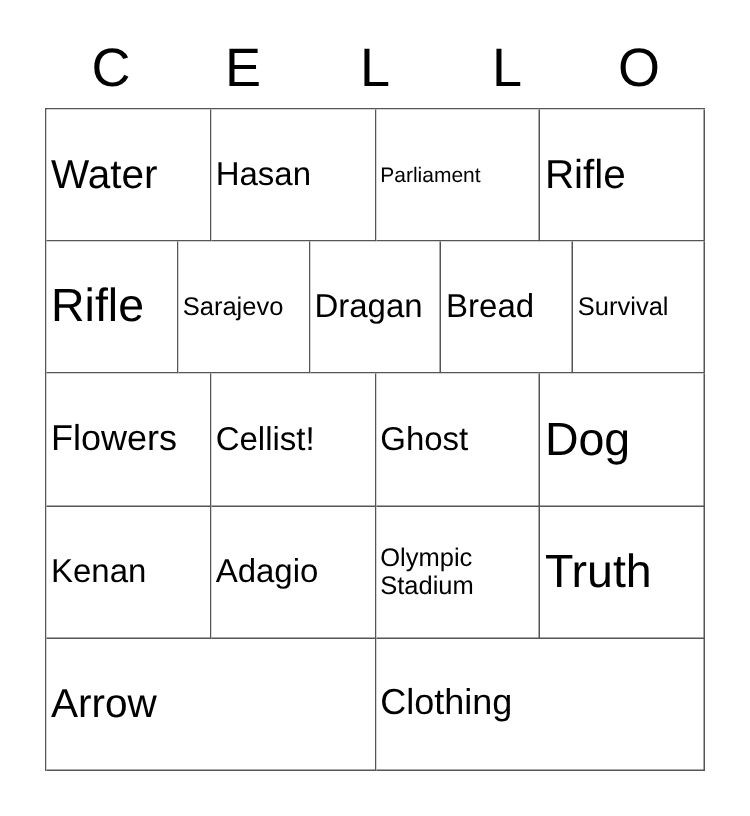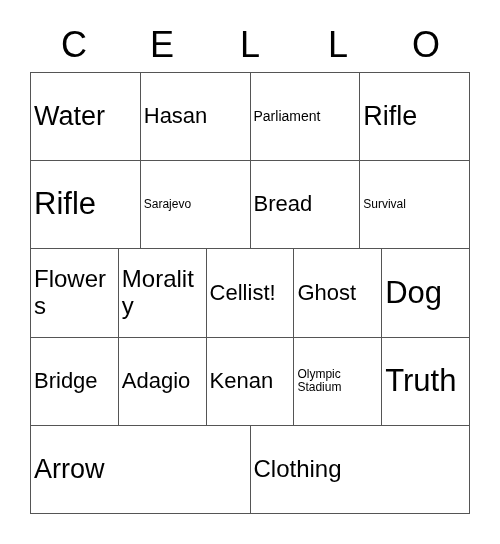--- a/index.html
+++ b/index.html
@@ -74,21 +74,21 @@
     color: #000000;
     width: 100%;
     overflow-wrap: break-word;
     word-break: normal;
   }
   
   .sz-xl { font-size: 31px; }
   .sz-lg { font-size: 27px; }
   .sz-md { font-size: 22px; }
   .sz-sm { font-size: 24px; }
-  .sz-xs { font-size: 12px; }
+  .sz-xs { font-size: 17px; }
   .sz-xxs { font-size: 14px; }
 </style>
 </head>
 <body>
 
 <div id="card">
 
   <div id="header-row">
     <div class="header-letter">C</div>
     <div class="header-letter">E</div>
@@ -115,54 +115,51 @@
     </div>
 
     <div class="grid-row">
       <div class="cell">
           <span class="cell-text sz-xl">Rifle</span>
         </div>
       <div class="cell">
           <span class="cell-text sz-xs">Sarajevo</span>
         </div>
       <div class="cell">
+          <span class="cell-text sz-md">Dragan</span>
+        </div>
+      <div class="cell">
           <span class="cell-text sz-md">Bread</span>
         </div>
       <div class="cell">
           <span class="cell-text sz-xs">Survival</span>
         </div>
     </div>
 
     <div class="grid-row">
       <div class="cell">
           <span class="cell-text sz-sm">Flowers</span>
-        </div>
-      <div class="cell">
-          <span class="cell-text sz-sm">Morality</span>
         </div>
       <div class="cell">
           <span class="cell-text sz-md">Cellist!</span>
         </div>
       <div class="cell">
           <span class="cell-text sz-md">Ghost</span>
         </div>
       <div class="cell">
           <span class="cell-text sz-xl">Dog</span>
         </div>
     </div>
 
     <div class="grid-row">
       <div class="cell">
-          <span class="cell-text sz-md">Bridge</span>
+          <span class="cell-text sz-md">Kenan</span>
         </div>
       <div class="cell">
           <span class="cell-text sz-md">Adagio</span>
-        </div>
-      <div class="cell">
-          <span class="cell-text sz-md">Kenan</span>
         </div>
       <div class="cell">
           <span class="cell-text sz-xs">Olympic Stadium</span>
         </div>
       <div class="cell">
           <span class="cell-text sz-xl">Truth</span>
         </div>
     </div>
 
     <div class="grid-row">

